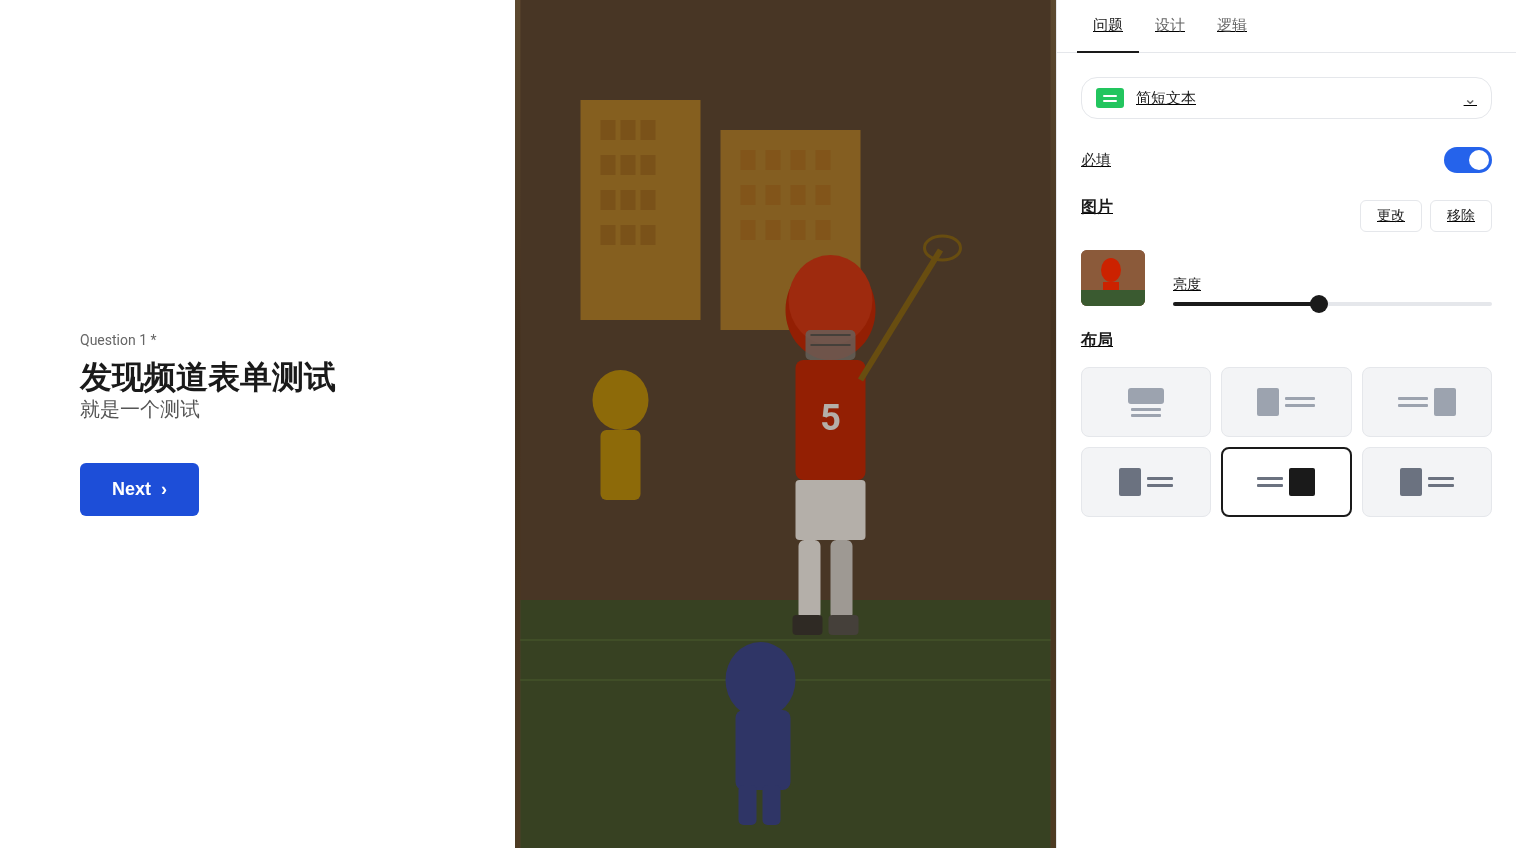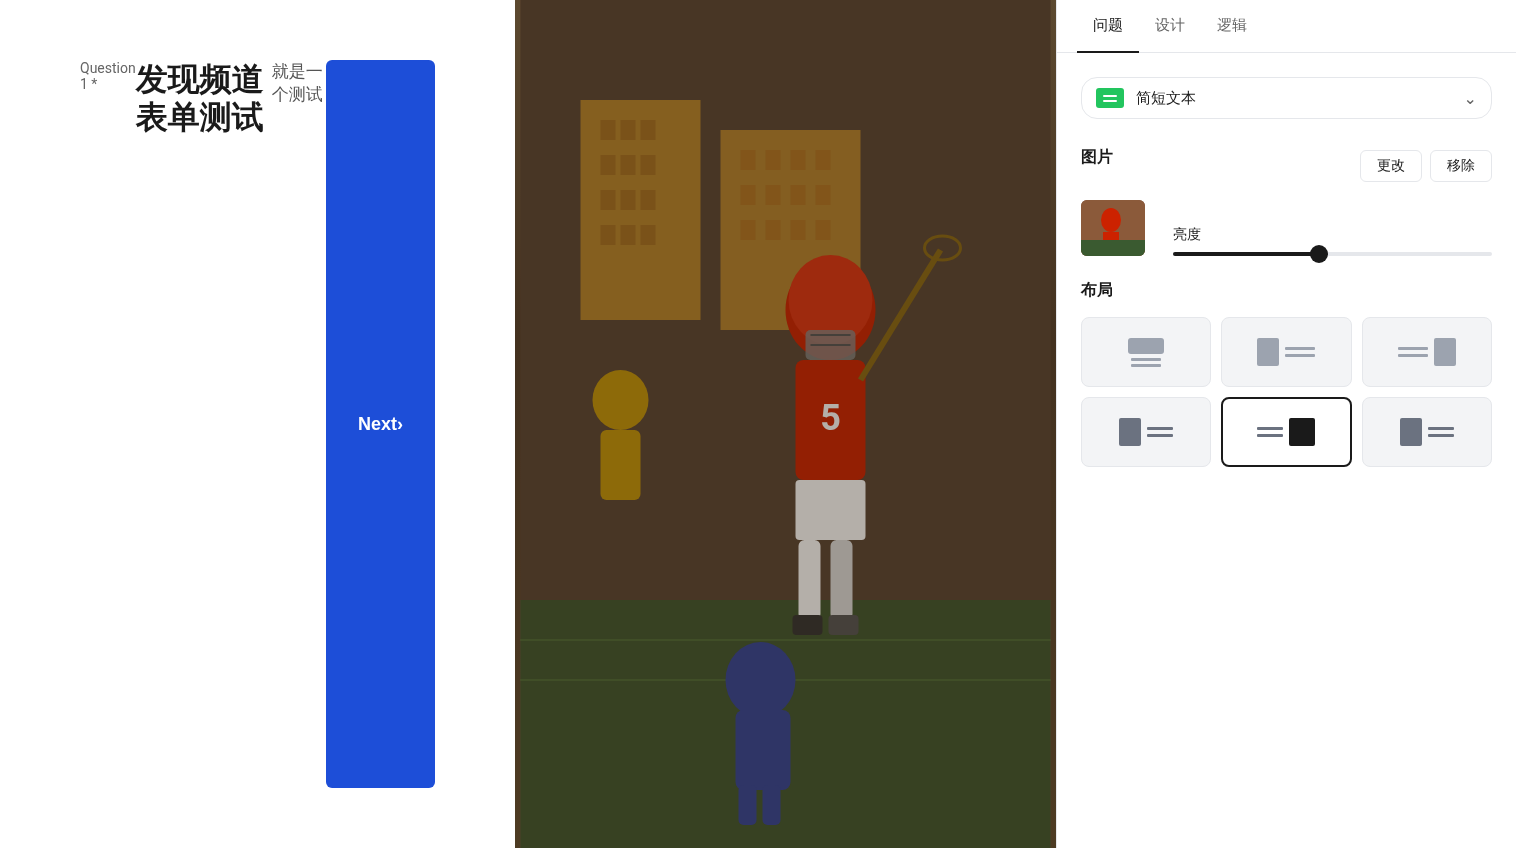--- a/index.html
+++ b/index.html
@@ -11,60 +11,61 @@
       overflow: hidden;
       background: #fff;
     }
 
     
     .left-panel {
       width: 515px;
       height: 848px;
       background: #fff;
       display: flex;
-      flex-direction: row;
+      flex-direction: column;
       justify-content: center;
       padding: 60px 80px;
       flex-shrink: 0;
     }
 
     .question-label {
       font-size: 14px;
       color: #666;
       margin-bottom: 10px;
     }
 
     .question-title {
       font-size: 32px;
       font-weight: 700;
       color: #1a1a1a;
       line-height: 1.2;
     }
 
     .question-subtitle {
-      font-size: 17px;
+      font-size: 20px;
       color: #555;
       margin-bottom: 40px;
     }
 
     .answer-input {
       width: 100%;
       border: none;
       border-bottom: 2px solid #2563eb;
       outline: none;
       font-size: 16px;
       color: #999;
       padding: 8px 0;
       margin-bottom: 40px;
       background: transparent;
     }
 
     .next-button {
       display: inline-flex;
       align-items: center;
+      gap: 10px;
       background: #1d4ed8;
       color: #fff;
       border: none;
       border-radius: 6px;
       padding: 16px 32px;
       font-size: 18px;
       font-weight: 600;
       cursor: pointer;
       width: fit-content;
     }
@@ -103,20 +104,21 @@
 
     
     .right-panel {
       width: 460px;
       height: 848px;
       background: #fff;
       border-left: 1px solid #e5e7eb;
       display: flex;
       flex-direction: column;
       flex-shrink: 0;
+      text-decoration: underline;
     }
 
     
     .tabs {
       display: flex;
       border-bottom: 1px solid #e5e7eb;
       padding: 0 20px;
     }
 
     .tab {
@@ -553,20 +555,26 @@
         <div class="type-icon-lines">
           <div class="type-icon-line"></div>
           <div class="type-icon-line"></div>
         </div>
       </div>
       <span class="type-label">简短文本</span>
       <span class="type-chevron">⌄</span>
     </div>
 
 
+    <div class="setting-row">
+      <span class="setting-label">必填</span>
+      <div class="toggle">
+        <div class="toggle-knob"></div>
+      </div>
+    </div>
 
     <div class="image-section">
       <div class="image-section-header">
         <span class="section-title">图片</span>
         <div class="image-actions">
           <button class="img-btn">更改</button>
           <button class="img-btn">移除</button>
         </div>
       </div>
       <div class="image-preview-row">

